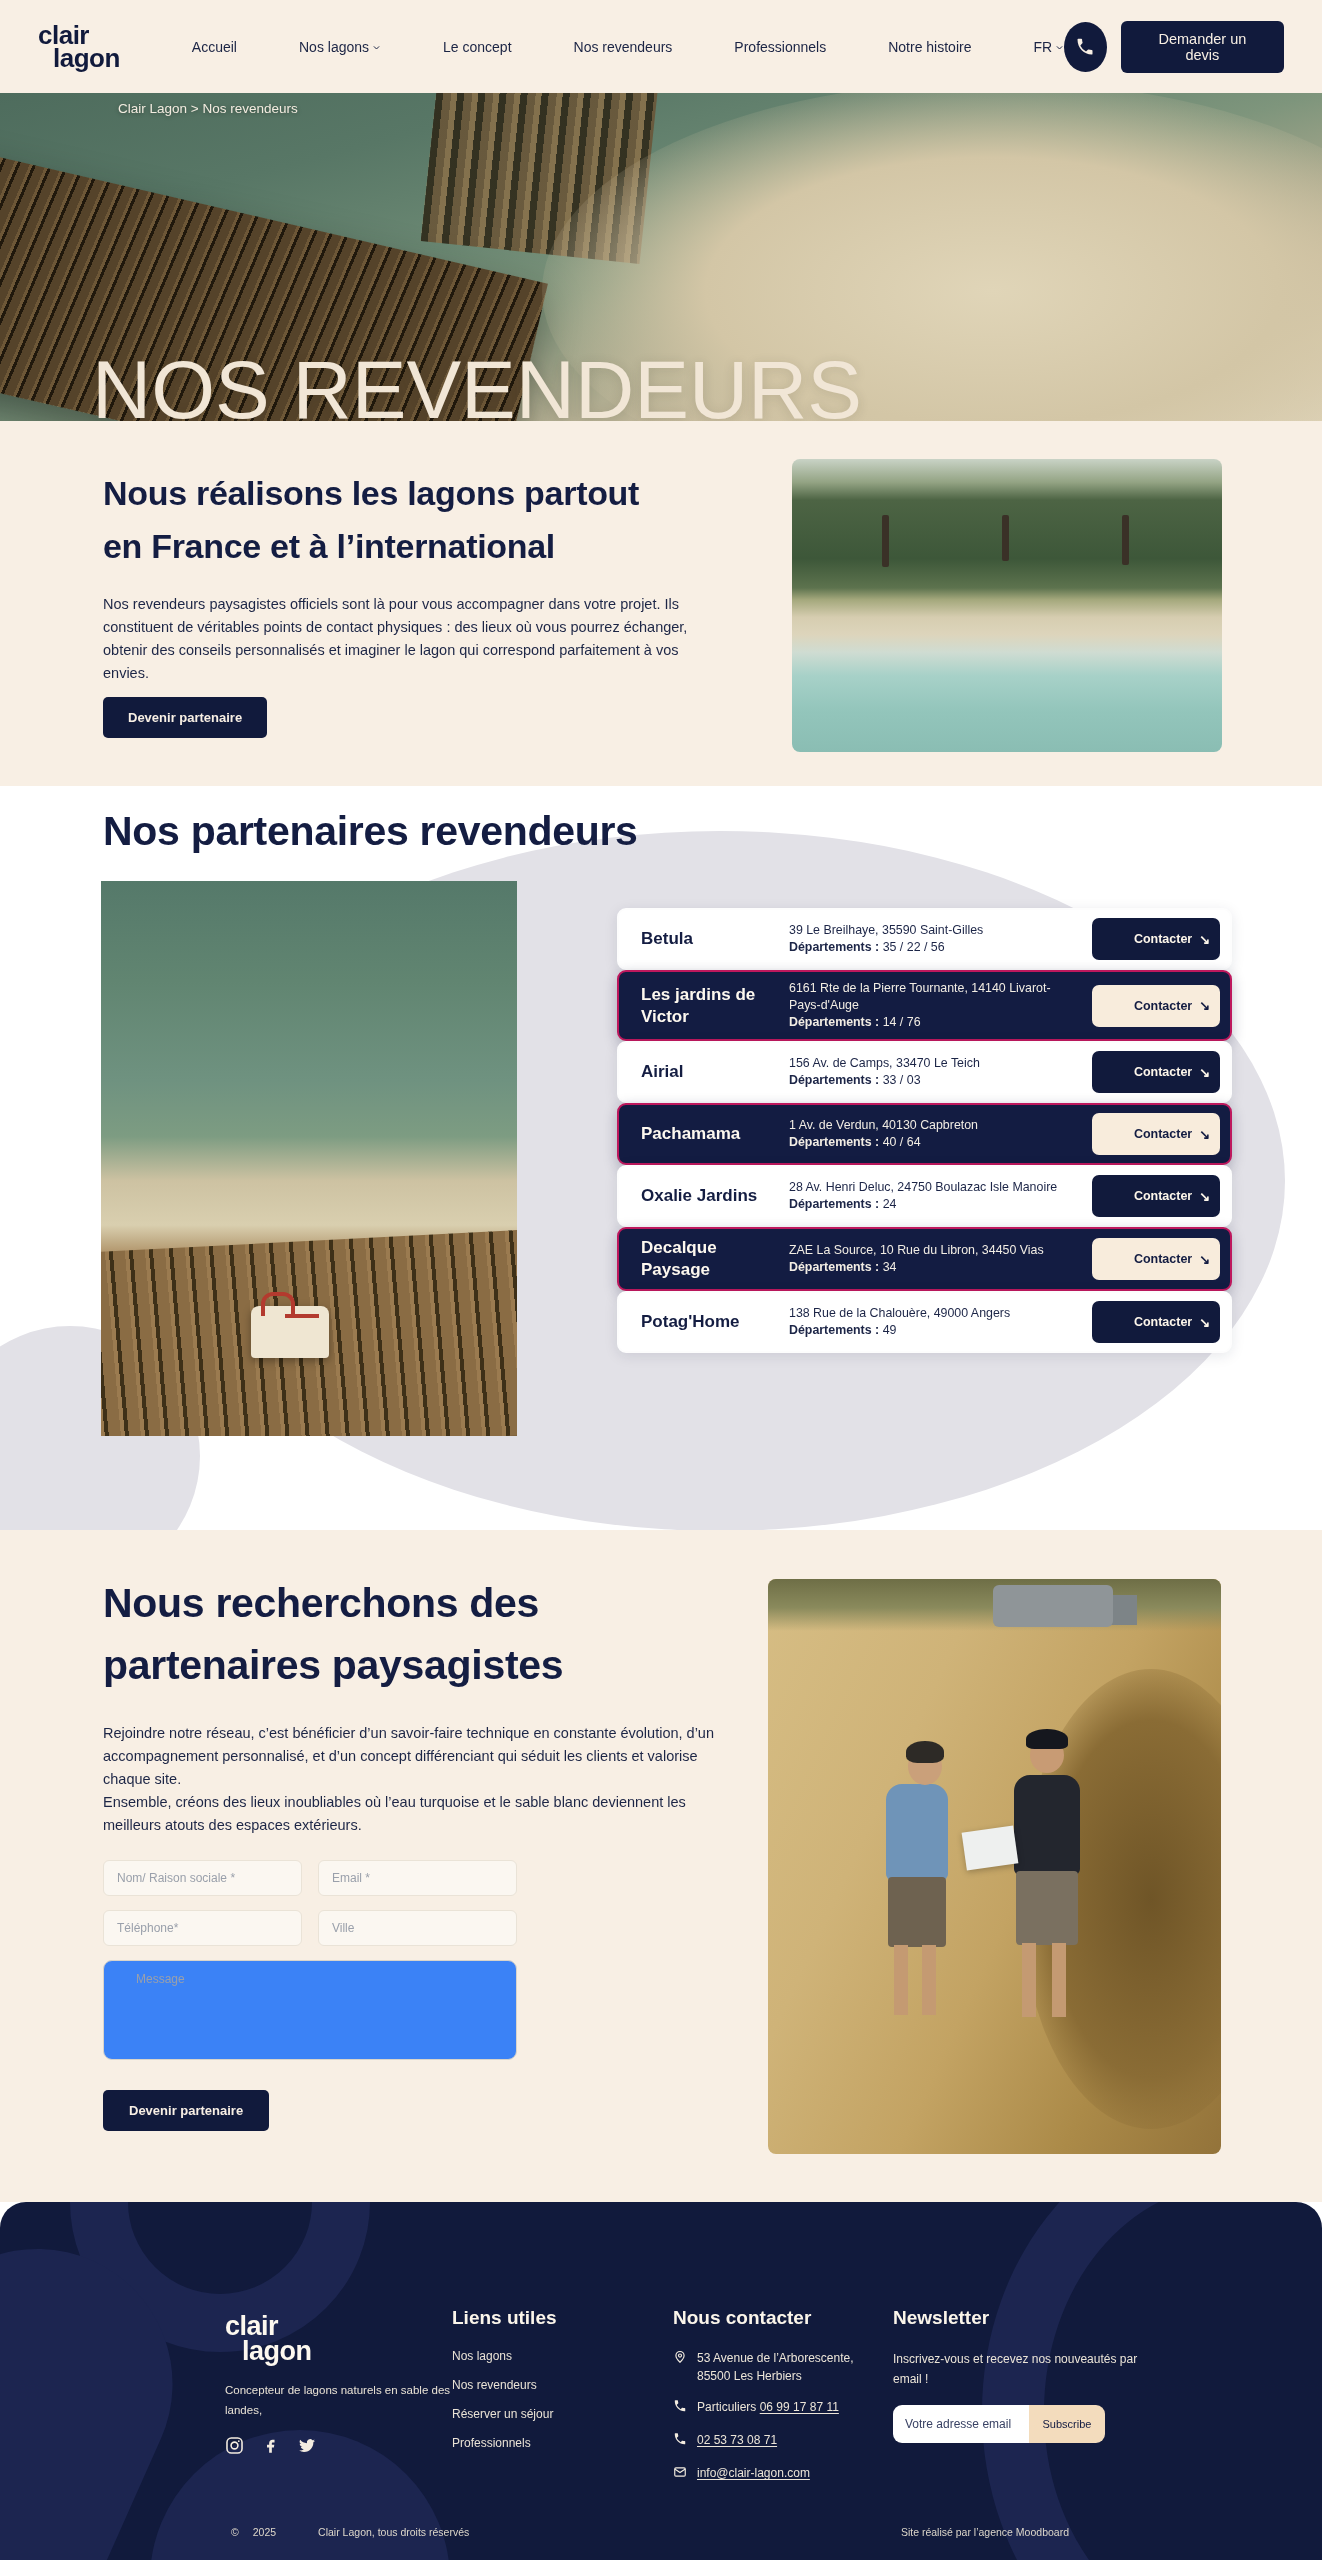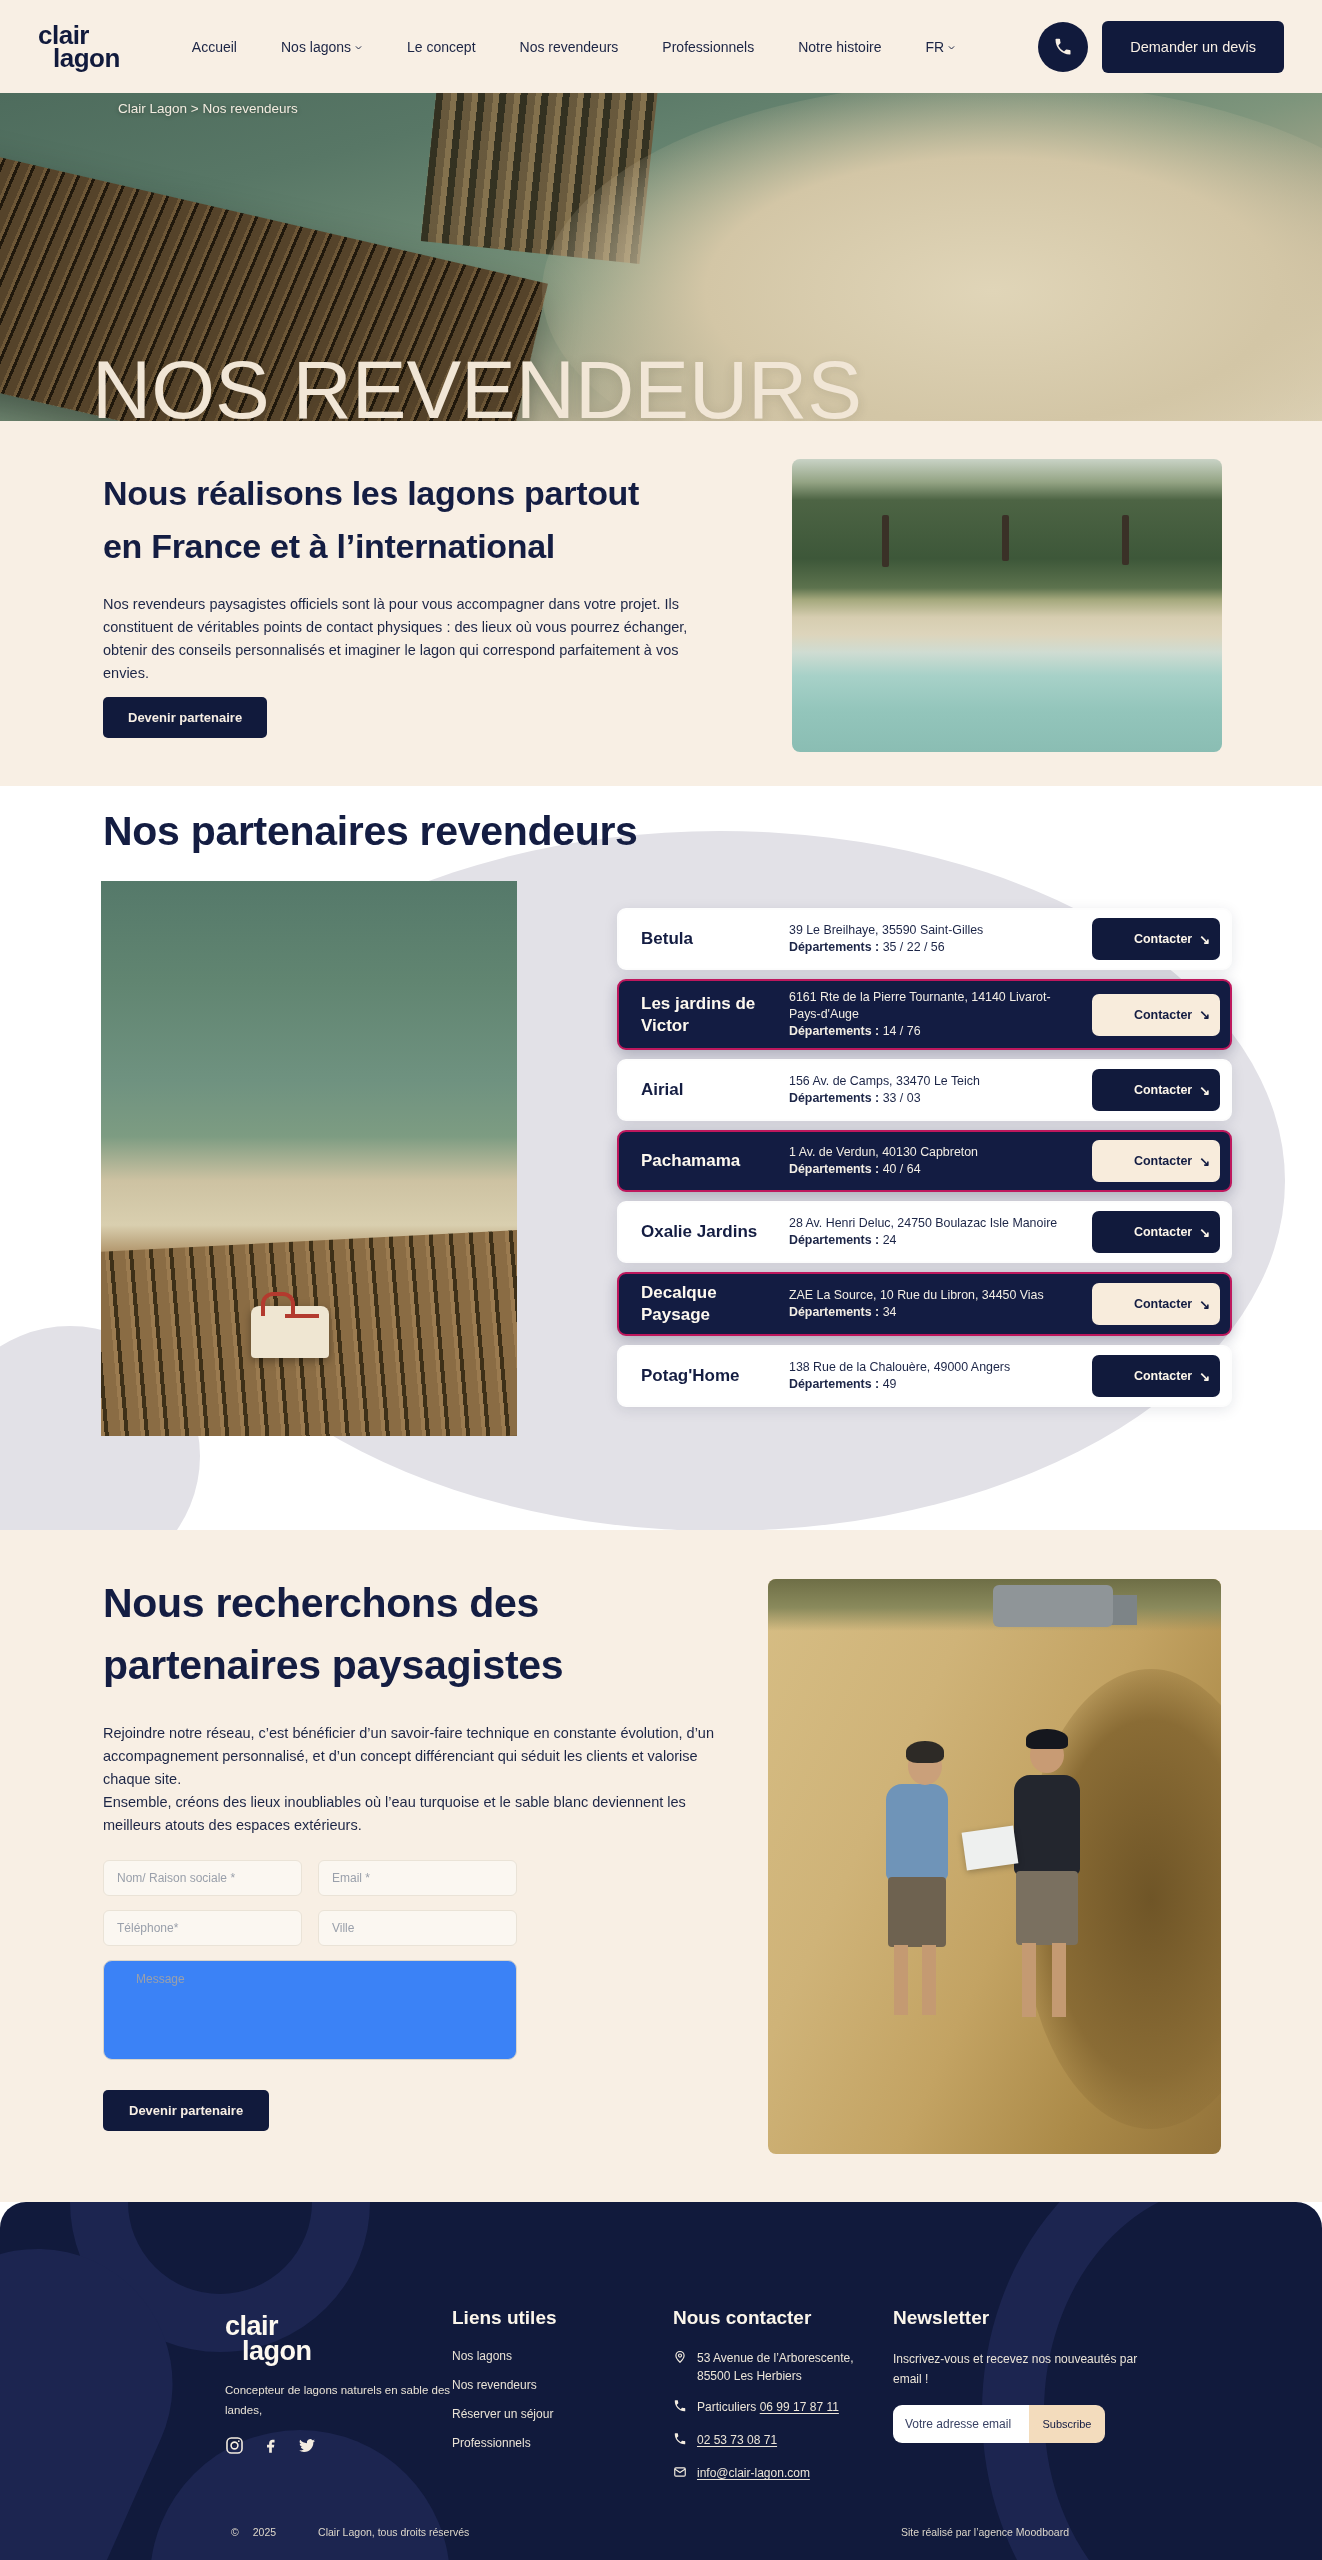--- a/index.html
+++ b/index.html
@@ -3,21 +3,21 @@
 <meta charset="utf-8">
 <style>
   * { margin:0; padding:0; box-sizing:border-box; }
   body { font-family:"Liberation Sans", sans-serif; background:#fff; color:#131c42; }
   .page { width:1322px; position:relative; background:#fff; }
 
   
   .header { height:93px; background:#f8efe4; display:flex; align-items:center; padding:0 38px; position:relative; }
   .logo { font-weight:700; font-size:26px; line-height:23px; color:#111a3c; letter-spacing:-0.5px; cursor:pointer; }
   .logo .l2 { padding-left:15px; }
-  .nav { display:flex; align-items:center; gap:44px; margin-left:72px; }
+  .nav { display:flex; align-items:center; gap:62px; margin-left:72px; }
   .nav-item { font-size:14px; color:#1b2444; cursor:pointer; display:flex; align-items:flex-start; gap:3px; white-space:nowrap; }
   .nav-item svg { margin-top:2px; }
   .phone-btn { margin-left:auto; width:50px; height:50px; border-radius:50%; background:#111a3c; display:flex; align-items:center; justify-content:center; cursor:pointer; border:none; }
   .cta-btn { margin-left:14px; height:52px; padding:0 28px; background:#111a3c; color:#f8efe4; border:none; border-radius:6px; font-size:14.5px; font-family:inherit; cursor:pointer; }
 
   
   .hero { position:relative; height:328px; overflow:hidden;
     background:linear-gradient(165deg,#4e6c5d 0%,#587766 22%,#6b8873 40%,#7e957c 52%,#a3a58a 64%,#c4b89b 76%,#d8ccae 88%,#ded3b8 100%); }
   .hero-deck-top { position:absolute; left:430px; top:-30px; width:220px; height:190px; transform:rotate(6deg);
     background:repeating-linear-gradient(90deg,#2c2414 0 7px,#6a5335 7px 15px,#8a6f48 15px 21px); opacity:.85; }
@@ -43,21 +43,21 @@
   .blob.b1 { left:155px; top:45px; width:1130px; height:700px; }
   .blob.b2 { left:-60px; top:540px; width:260px; height:260px; }
   .partners-title { position:absolute; left:103px; top:22px; font-size:41px; font-weight:600; color:#141d42; letter-spacing:-0.3px; }
   .partners-photo { position:absolute; left:101px; top:95px; width:416px; height:555px; overflow:hidden;
     background:linear-gradient(180deg,#55796a 0%,#618571 18%,#6f9280 36%,#7d9c82 46%,#cdc2a2 54%,#d9cfaf 62%,#a98a5e 68%,#8a6c44 76%,#7a5e3a 100%); }
   .partners-photo .deck { position:absolute; left:-20px; bottom:-10px; width:460px; height:205px; transform:rotate(-3deg);
     background:repeating-linear-gradient(88deg,#3e3018 0 4px,#8a6c44 4px 16px,#9b7b50 16px 20px); }
   .partners-photo .bag { position:absolute; left:150px; bottom:78px; width:78px; height:52px; background:#efe6d2; border-radius:8px 8px 4px 4px; box-shadow:0 3px 8px rgba(0,0,0,.35); }
   .partners-photo .bag:before { content:""; position:absolute; left:10px; top:-14px; width:26px; height:20px; border:4px solid #b33a2e; border-bottom:none; border-radius:12px 12px 0 0; }
   .partners-photo .bag:after { content:""; position:absolute; left:34px; right:10px; top:8px; height:4px; background:#b33a2e; }
-  .partner-list { position:absolute; left:617px; top:122px; width:615px; display:flex; flex-direction:column; gap:9px; }
+  .partner-list { position:absolute; left:617px; top:122px; width:615px; display:flex; flex-direction:column; }
   .partner-row { display:flex; align-items:center; min-height:58px; border-radius:9px; padding:8px 10px 8px 22px;
     background:#fff; border:2px solid #fdfdfd; box-shadow:0 3px 14px rgba(20,25,60,.10); }
   .partner-row.dark { background:#131c42; color:#fff; border:2px solid #be185d; box-shadow:0 4px 14px rgba(20,25,60,.28); }
   .partner-name { width:148px; font-size:17px; font-weight:700; line-height:22px; color:#141d42; }
   .partner-row.dark .partner-name { color:#fdf8ef; }
   .partner-info { flex:1; font-size:12.4px; line-height:17px; color:#1c2547; padding-right:10px; }
   .partner-row.dark .partner-info { color:#f2ede4; }
   .partner-info b { font-weight:700; }
   .contact-btn { width:128px; min-height:42px; border-radius:7px; border:none; font-family:inherit; font-size:12.5px; font-weight:700; cursor:pointer;
     background:#111a3c; color:#fdf6ea; display:flex; align-items:center; justify-content:center; gap:7px;padding-left:32px; }

